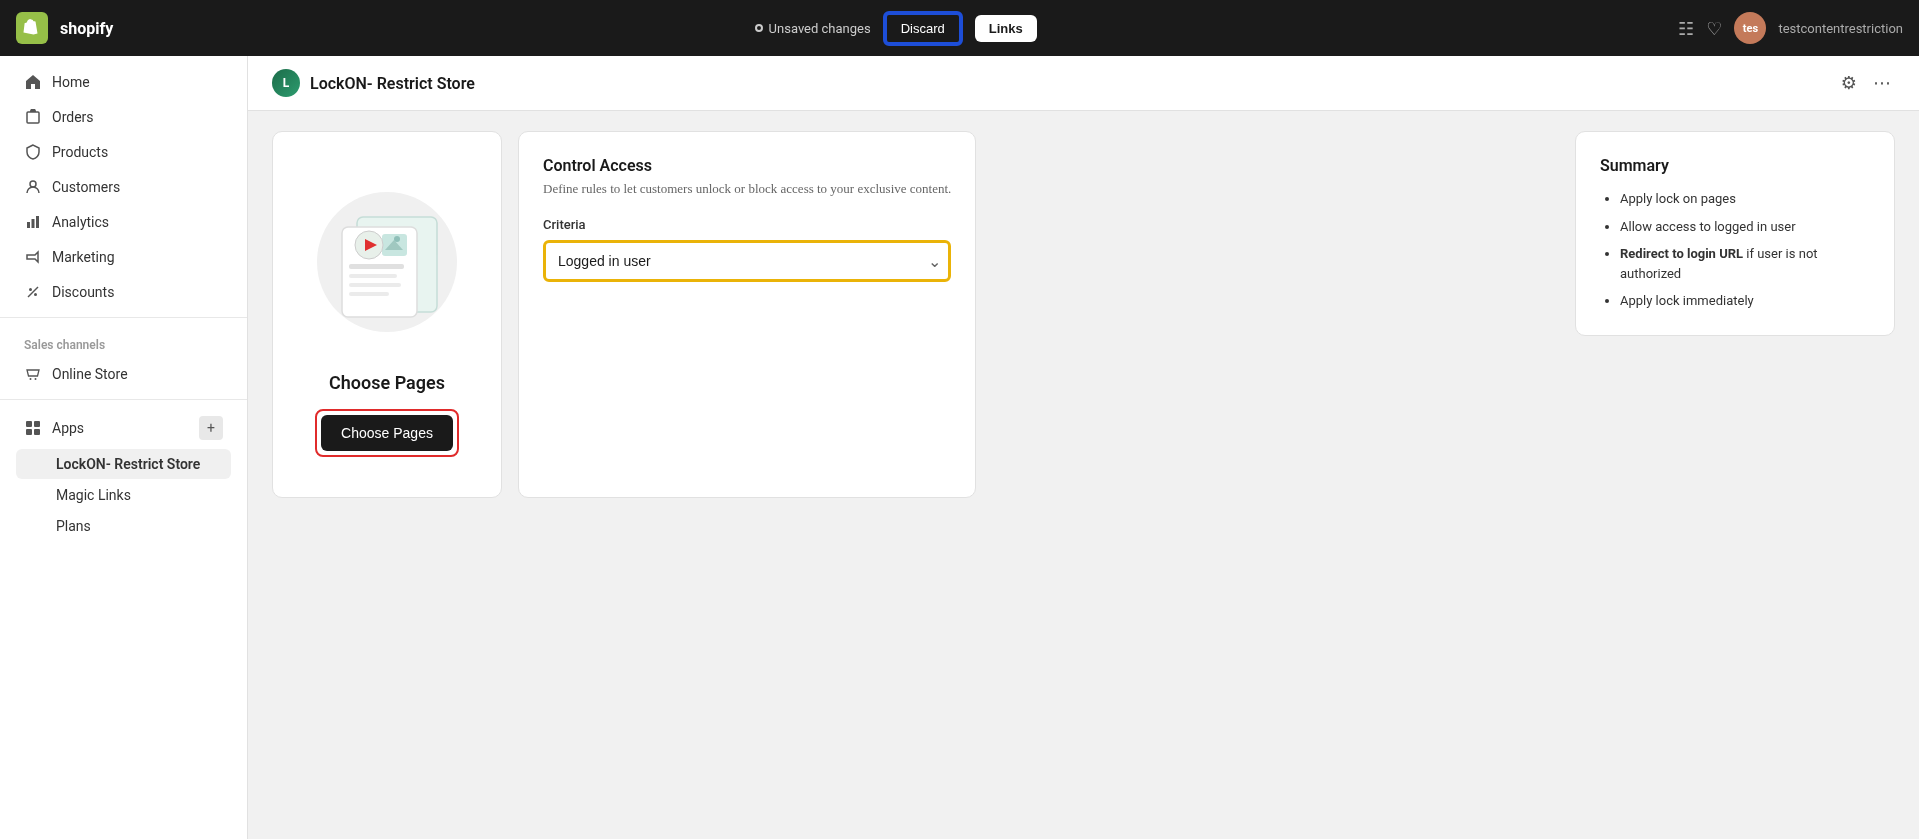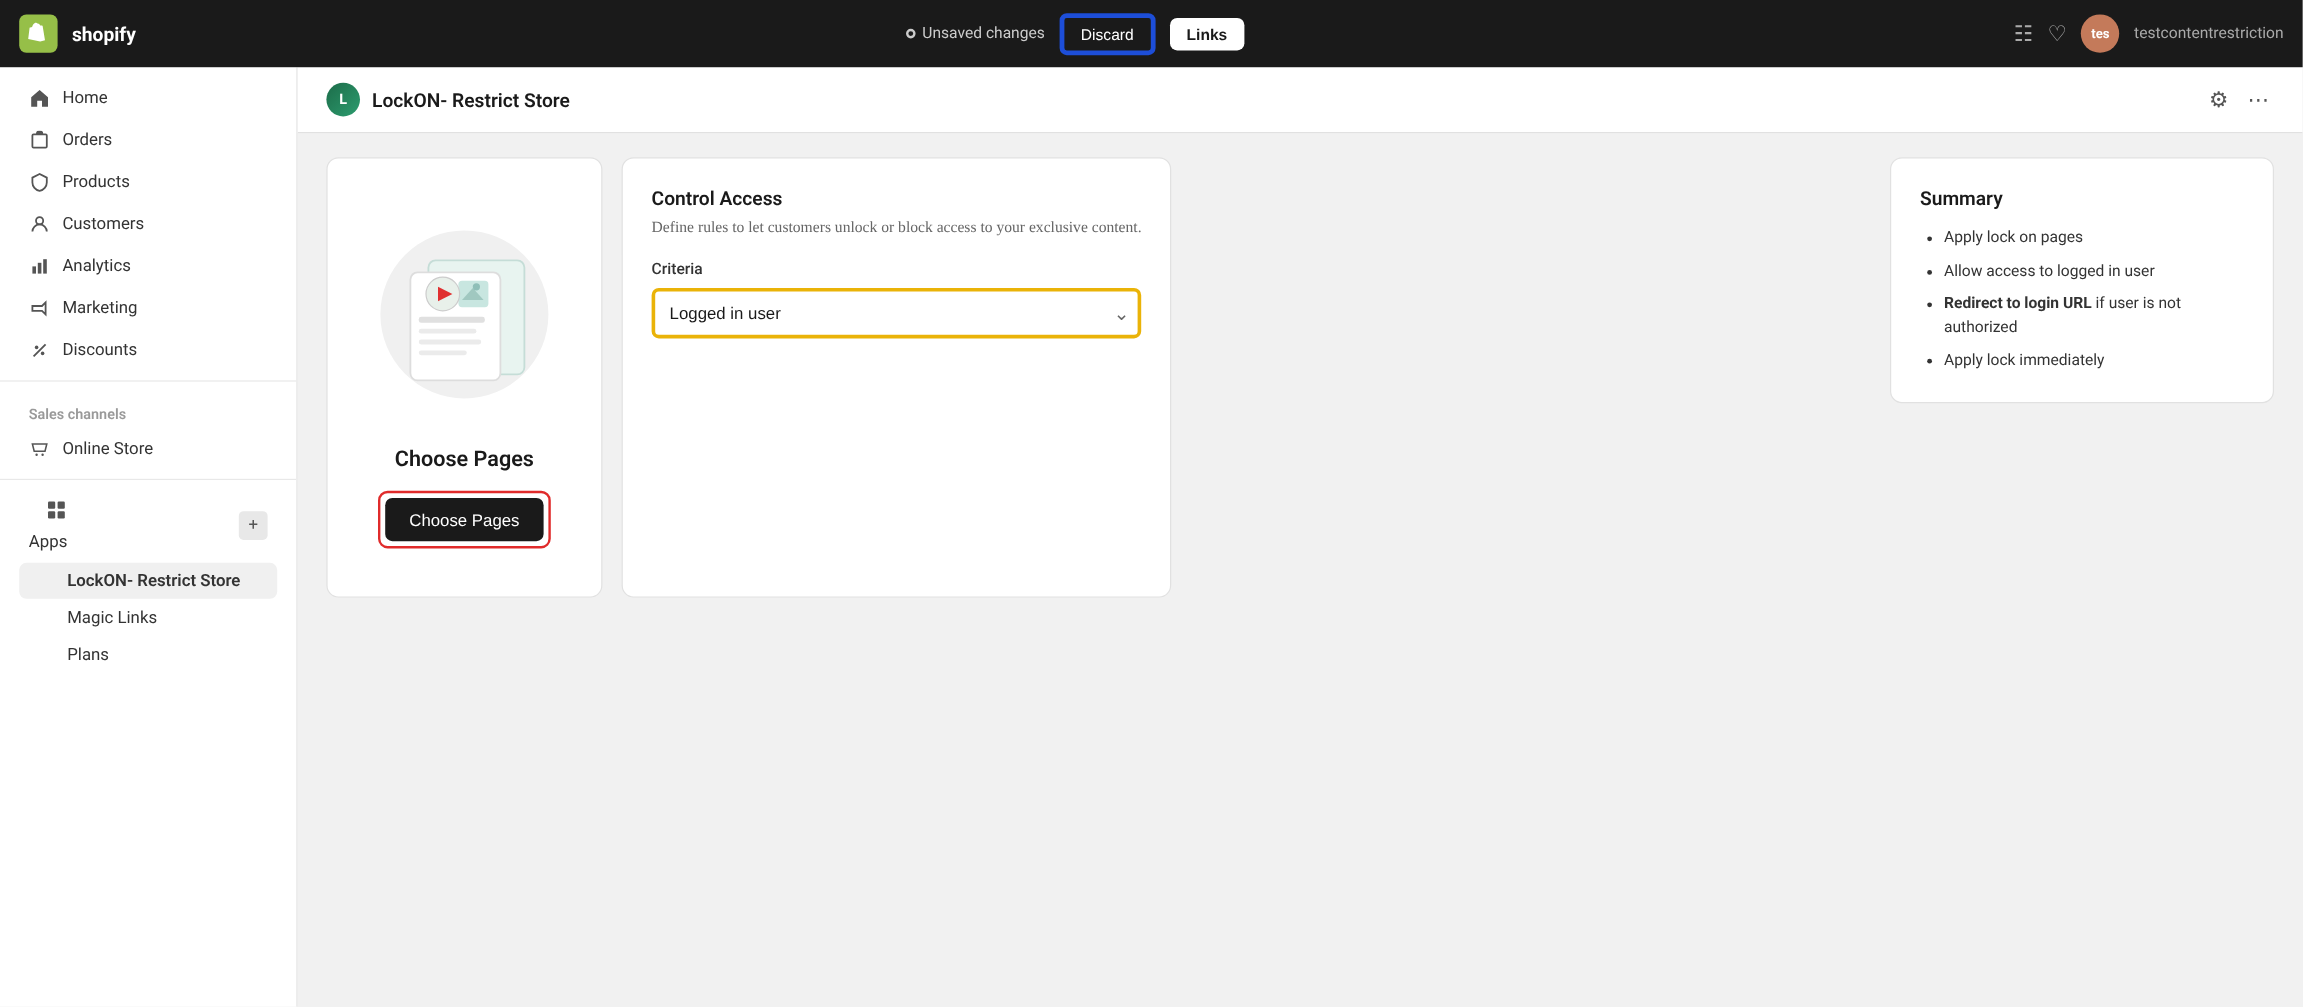--- a/index.html
+++ b/index.html
@@ -79,21 +79,21 @@
 
     
     .summary-title { font-size: 16px; font-weight: 600; color: #1a1a1a; margin-bottom: 14px; }
     .summary-list { list-style: disc; padding-left: 20px; display: flex; flex-direction: column; gap: 8px; }
     .summary-list li { font-size: 13px; color: #333; line-height: 1.5; }
     .summary-list li strong { font-weight: 700; }
 
     
     .apps-section { margin: 4px 8px; }
     .apps-header { display: flex; align-items: center; justify-content: space-between; padding: 8px 16px; cursor: pointer; border-radius: 6px; }
-    .apps-header-left { display: flex; align-items: flex-end; gap: 10px; font-size: 14px; color: #333; flex-direction: column; }
+    .apps-header-left { display: flex; align-items: center; gap: 10px; font-size: 14px; color: #333; }
     .apps-expand-btn { width: 24px; height: 24px; background: #e8e8e8; border-radius: 4px; display: flex; align-items: center; justify-content: center; font-size: 14px; color: #555; flex-shrink: 0; }
 
     
     .illus-svg { width: 180px; height: 160px; }
   </style>
 </head>
 <body>
 
 <div class="topbar">
   <div class="topbar-left">

